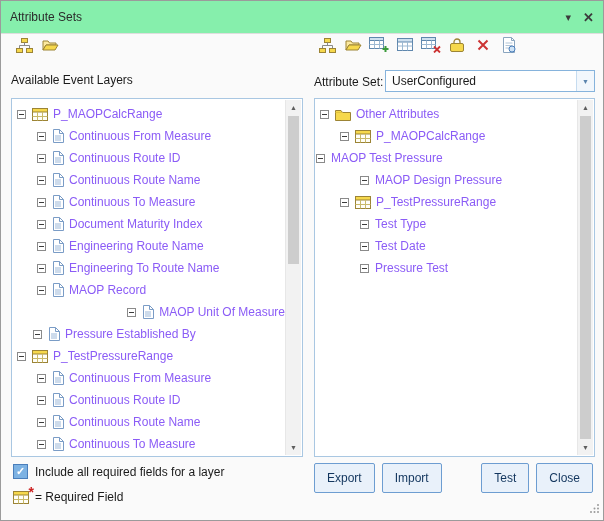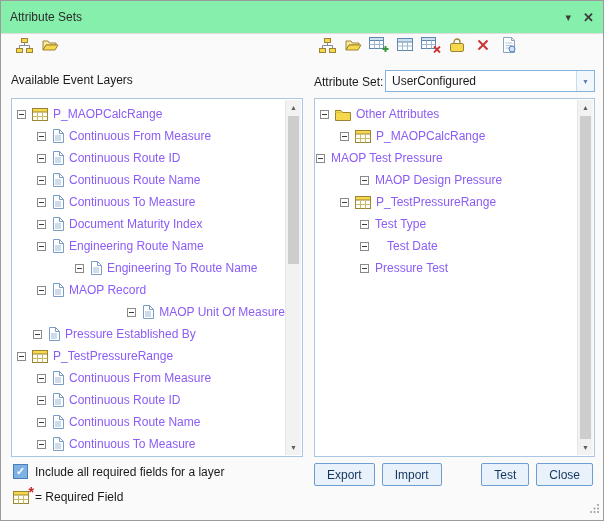--- a/index.html
+++ b/index.html
@@ -51,21 +51,21 @@
   
   .check-row { position:absolute; top:463px; left:12px; display:flex; align-items:center; }
   .checkbox { width:15px; height:15px; border:1px solid #5a8fc4; background:#fff; display:flex; align-items:center; justify-content:center; }
   .checkbox.checked { background:#7db2e3; border-color:#4a7ebb; }
   .checkbox .tick { color:#fff; font-size:11px; font-weight:bold; line-height:1; }
   .check-label { margin-left:7px; color:#1a1a1a; }
 
   .btn-group { position:absolute; top:462px; display:flex; gap:7px; }
   .bg-left { left:313px; }
   .bg-right { right:10px; }
-  .btn { height:23px; padding:0 12px; background:#e9f1fa; border:1px solid #6d9dd1; border-radius:2px;
+  .btn { height:30px; padding:0 12px; background:#e9f1fa; border:1px solid #6d9dd1; border-radius:2px;
          color:#13365e; font-family:"Liberation Sans",sans-serif; font-size:12px; cursor:default; }
 
   .legend { position:absolute; top:489px; left:12px; display:flex; align-items:center; }
   .legend-icon { position:relative; display:flex; margin-right:6px; }
   .legend-icon .ast { position:absolute; top:-7px; right:-5px; color:#cc2020; font-weight:bold; font-size:14px; }
   .legend-text { color:#1a1a1a; }
 
   .resize-grip { position:absolute; right:3px; bottom:3px; }
 </style>
 </head>
@@ -237,21 +237,21 @@
           <span class="expander"></span>
           <span class="node-icon">
             <svg width="12" height="14" viewBox="0 0 12 14">
               <path d="M1.5 0.5h6l4 4v9h-10z" fill="#fff" stroke="#7a9cc6"></path>
               <path d="M7.5 0.5v4h4" fill="none" stroke="#7a9cc6"></path>
               <path d="M3 7h6M3 9h6M3 11h6" stroke="#9bb7d8"></path>
             </svg>
           </span>
           <span class="node-label">Engineering Route Name</span>
         </div>
-        <div class="tree-row" style="padding-left: 24px; margin-left: 38px;">
+        <div class="tree-row" style="padding-left: 24px;">
           <span class="expander"></span>
           <span class="node-icon">
             <svg width="12" height="14" viewBox="0 0 12 14">
               <path d="M1.5 0.5h6l4 4v9h-10z" fill="#fff" stroke="#7a9cc6"></path>
               <path d="M7.5 0.5v4h4" fill="none" stroke="#7a9cc6"></path>
               <path d="M3 7h6M3 9h6M3 11h6" stroke="#9bb7d8"></path>
             </svg>
           </span>
           <span class="node-label">Engineering To Route Name</span>
         </div>
@@ -390,21 +390,21 @@
               <rect x="0.5" y="0.5" width="15" height="3.5" fill="#f6d84c" stroke="#9c8435"></rect>
               <path d="M5.5 4v8.5M10.5 4v8.5M0.5 8.5h15" stroke="#c9b96a" fill="none"></path>
             </svg>
           </span>
           <span class="node-label">P_TestPressureRange</span>
         </div>
         <div class="tree-row" style="padding-left: 44px;">
           <span class="expander"></span>
           <span class="node-label">Test Type</span>
         </div>
-        <div class="tree-row" style="padding-left: 44px; gap: 12px;">
+        <div class="tree-row" style="padding-left: 44px;">
           <span class="expander"></span>
           <span class="node-label">Test Date</span>
         </div>
         <div class="tree-row" style="padding-left: 44px;">
           <span class="expander"></span>
           <span class="node-label">Pressure Test</span>
         </div>
       </div>
     <div class="vscroll">
       <span class="vs-btn up">▲</span>

